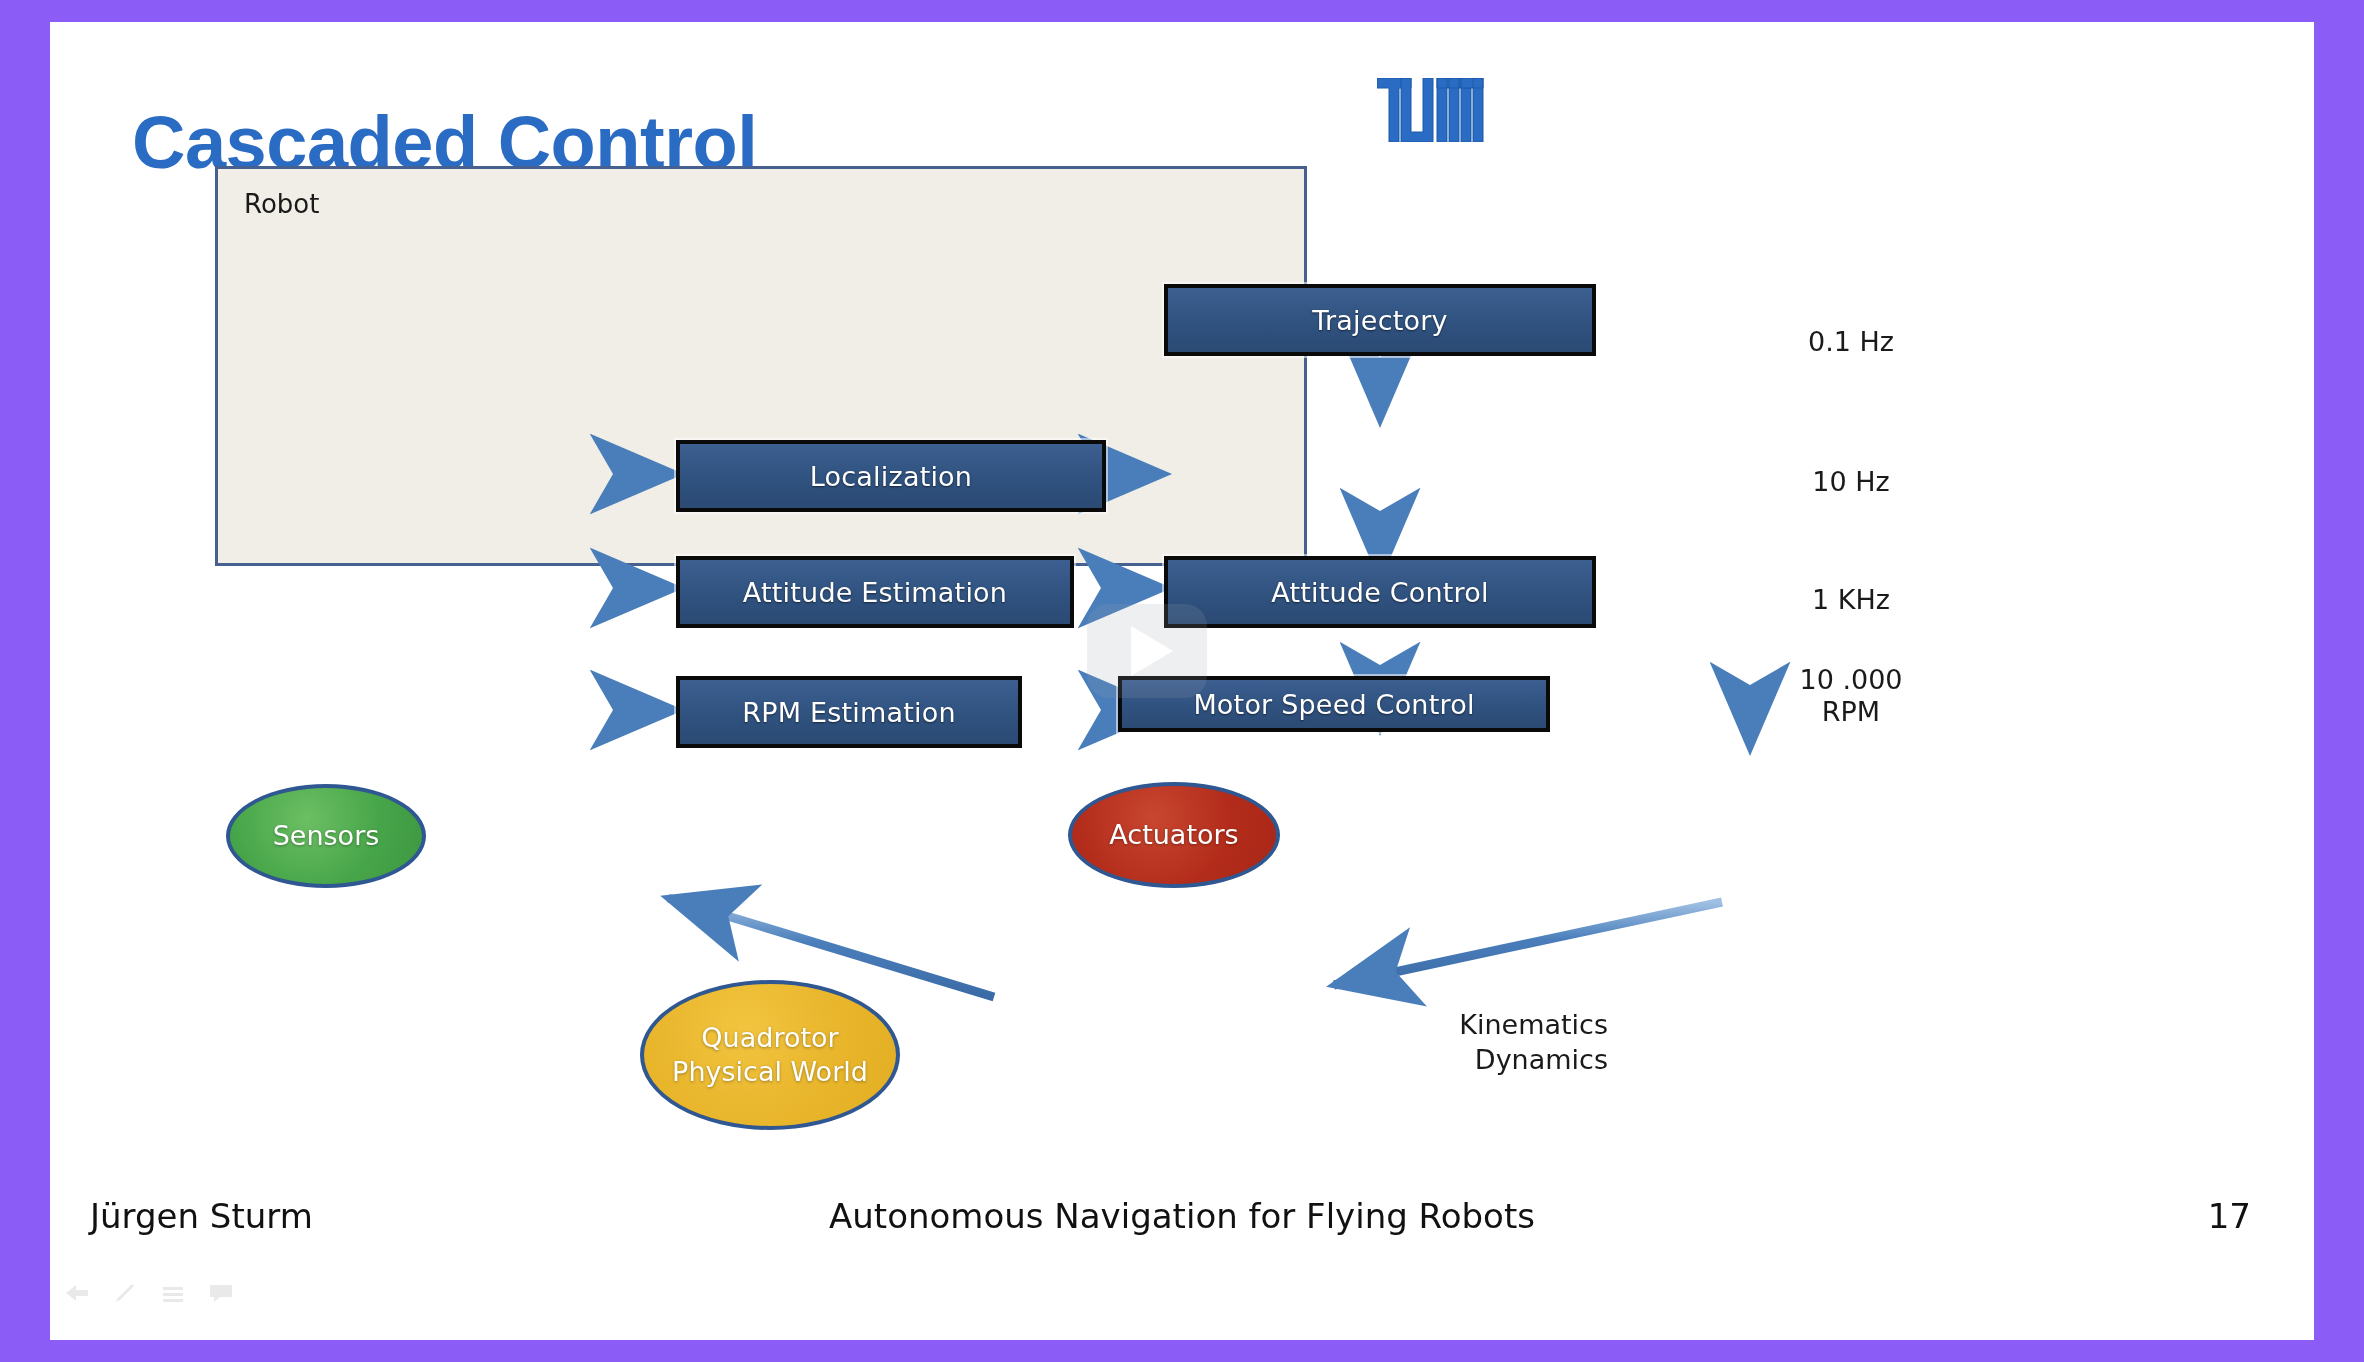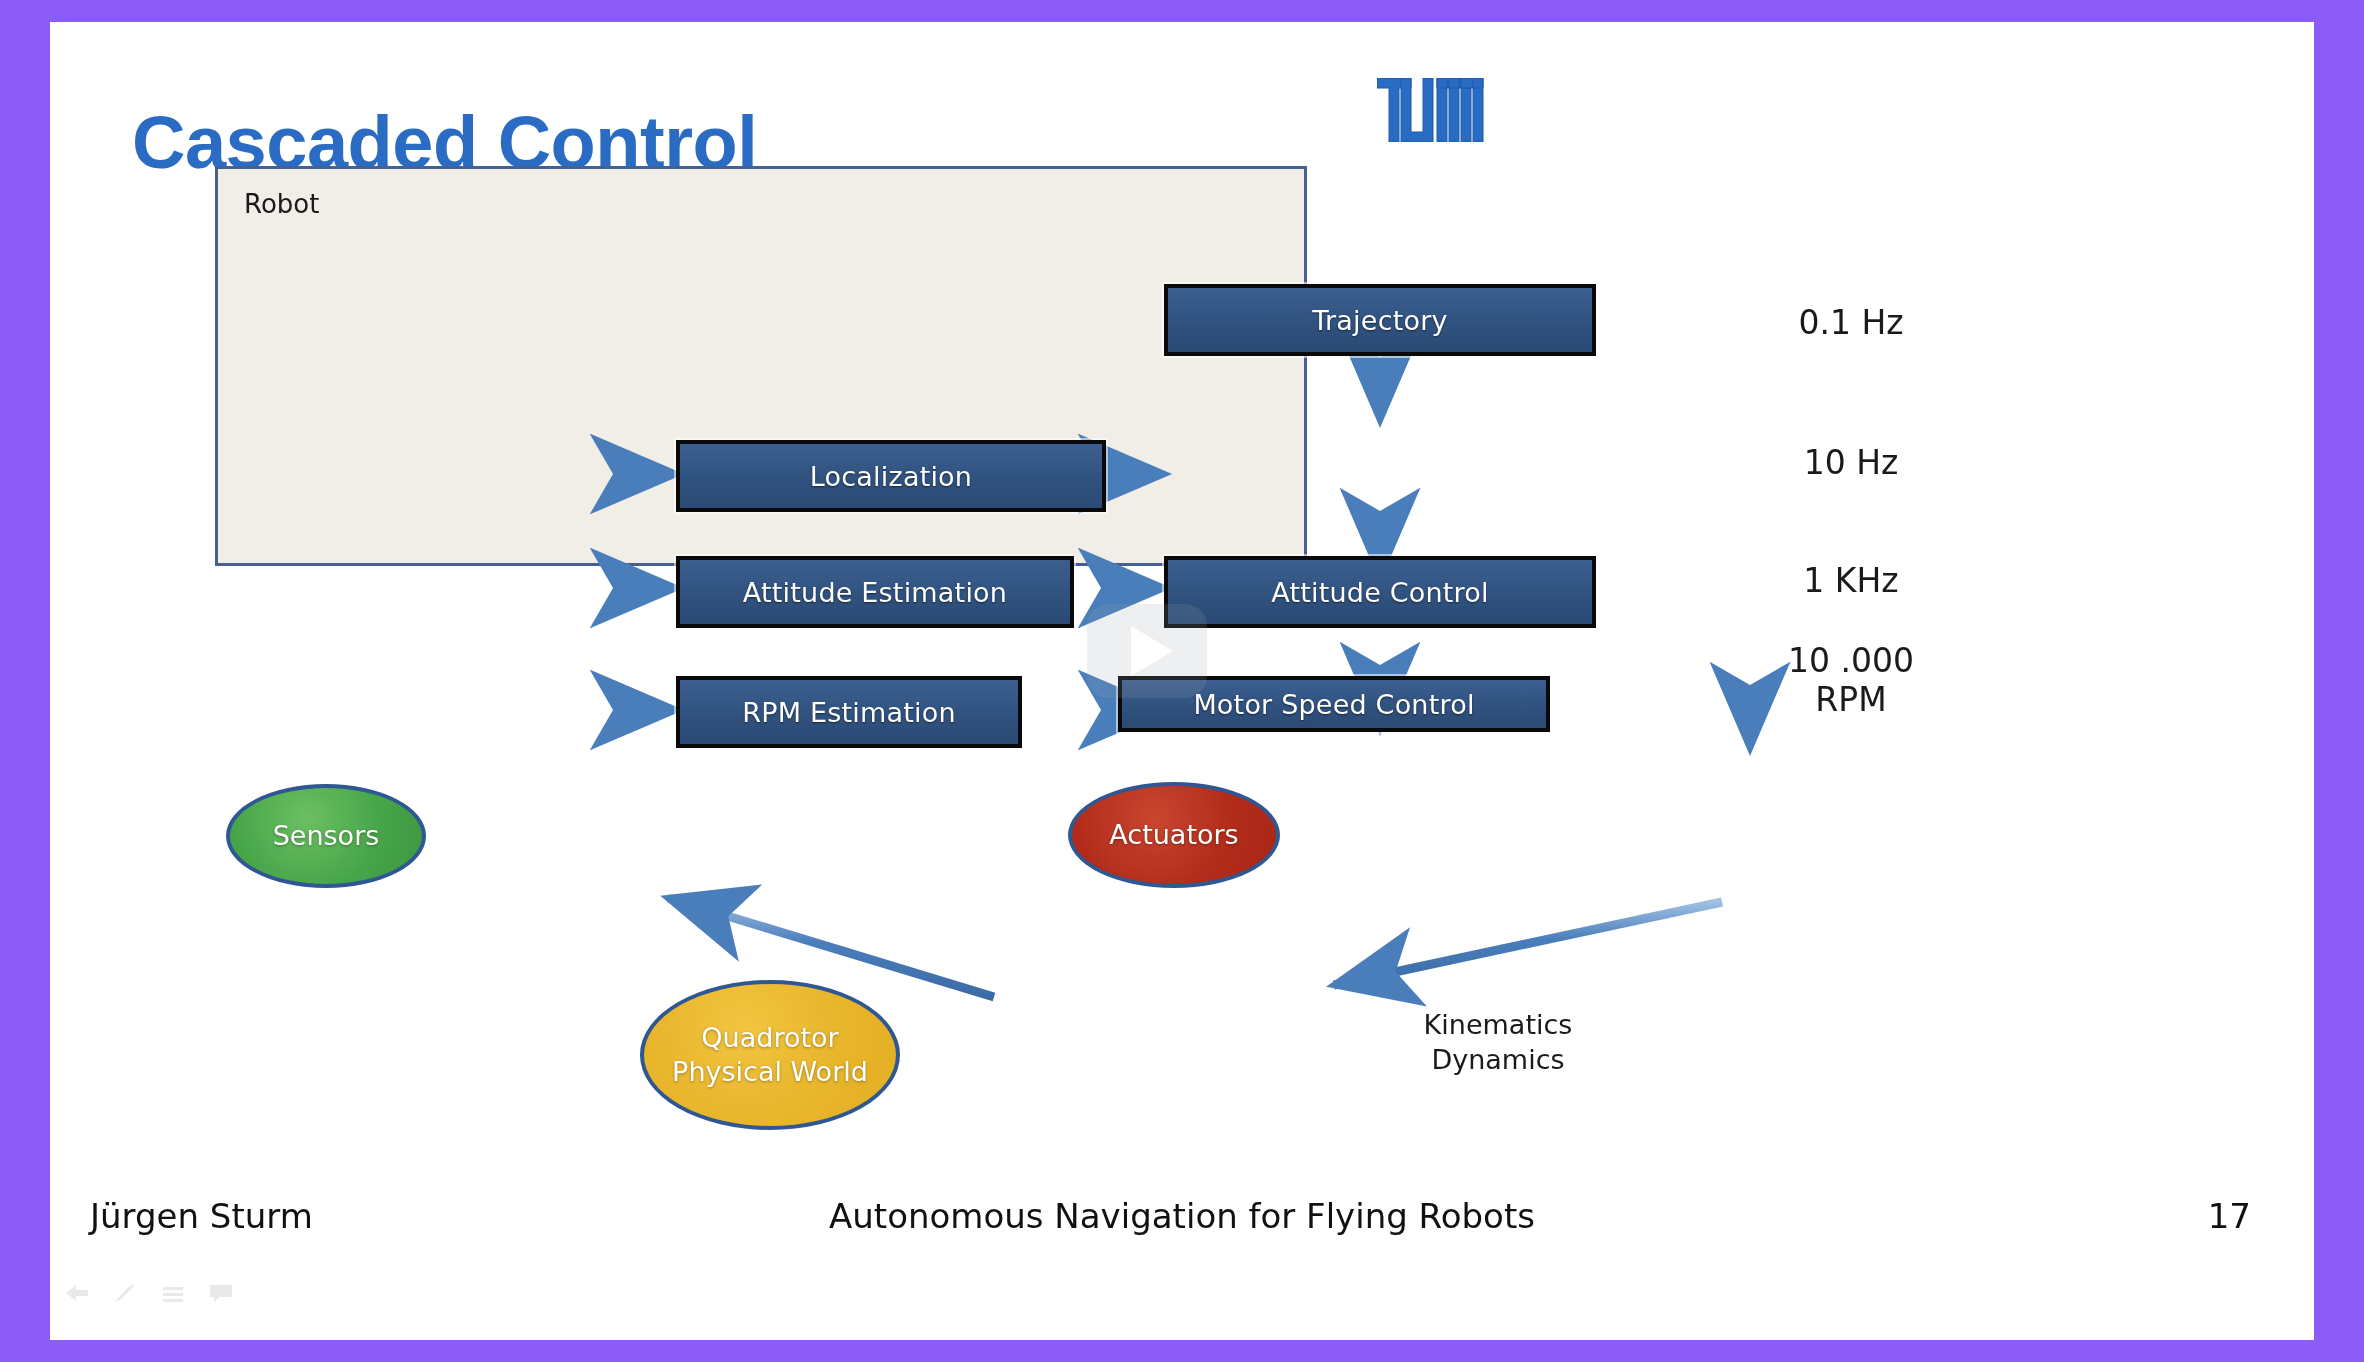--- a/index.html
+++ b/index.html
@@ -111,35 +111,36 @@
     line-height: 1.25;
     text-align: left;
   }
   #node-sensors   { background: radial-gradient(circle at 40% 32%, #6cbf63 0%, #47a549 55%, #3d9641 100%); }
   #node-actuators { background: radial-gradient(circle at 40% 32%, #c8462f 0%, #b32c1b 55%, #a82616 100%); }
   #node-world     { background: radial-gradient(circle at 40% 32%, #f2c43f 0%, #e8b52b 55%, #e2ad22 100%); }
 
   
   .rate-label {
     position: absolute;
-    font-size: 33px;
+    font-size: 27px;
     color: #1a1a1a;
     font-family: "DejaVu Sans", sans-serif;
     text-align: center;
     line-height: 1.18;
     white-space: pre-line;
+    margin-top: 22px;
   }
   #physics-label {
     position: absolute;
     left: 1338px;
     top: 985px;
     font-size: 27px;
     color: #1a1a1a;
     font-family: "DejaVu Sans", sans-serif;
-    text-align: center;
+    text-align: right;
     line-height: 1.3;
     width: 220px;
   }
 
   
   #connectors {
     position: absolute;
     left: 0; top: 0;
     width: 2264px;
     height: 1318px;

